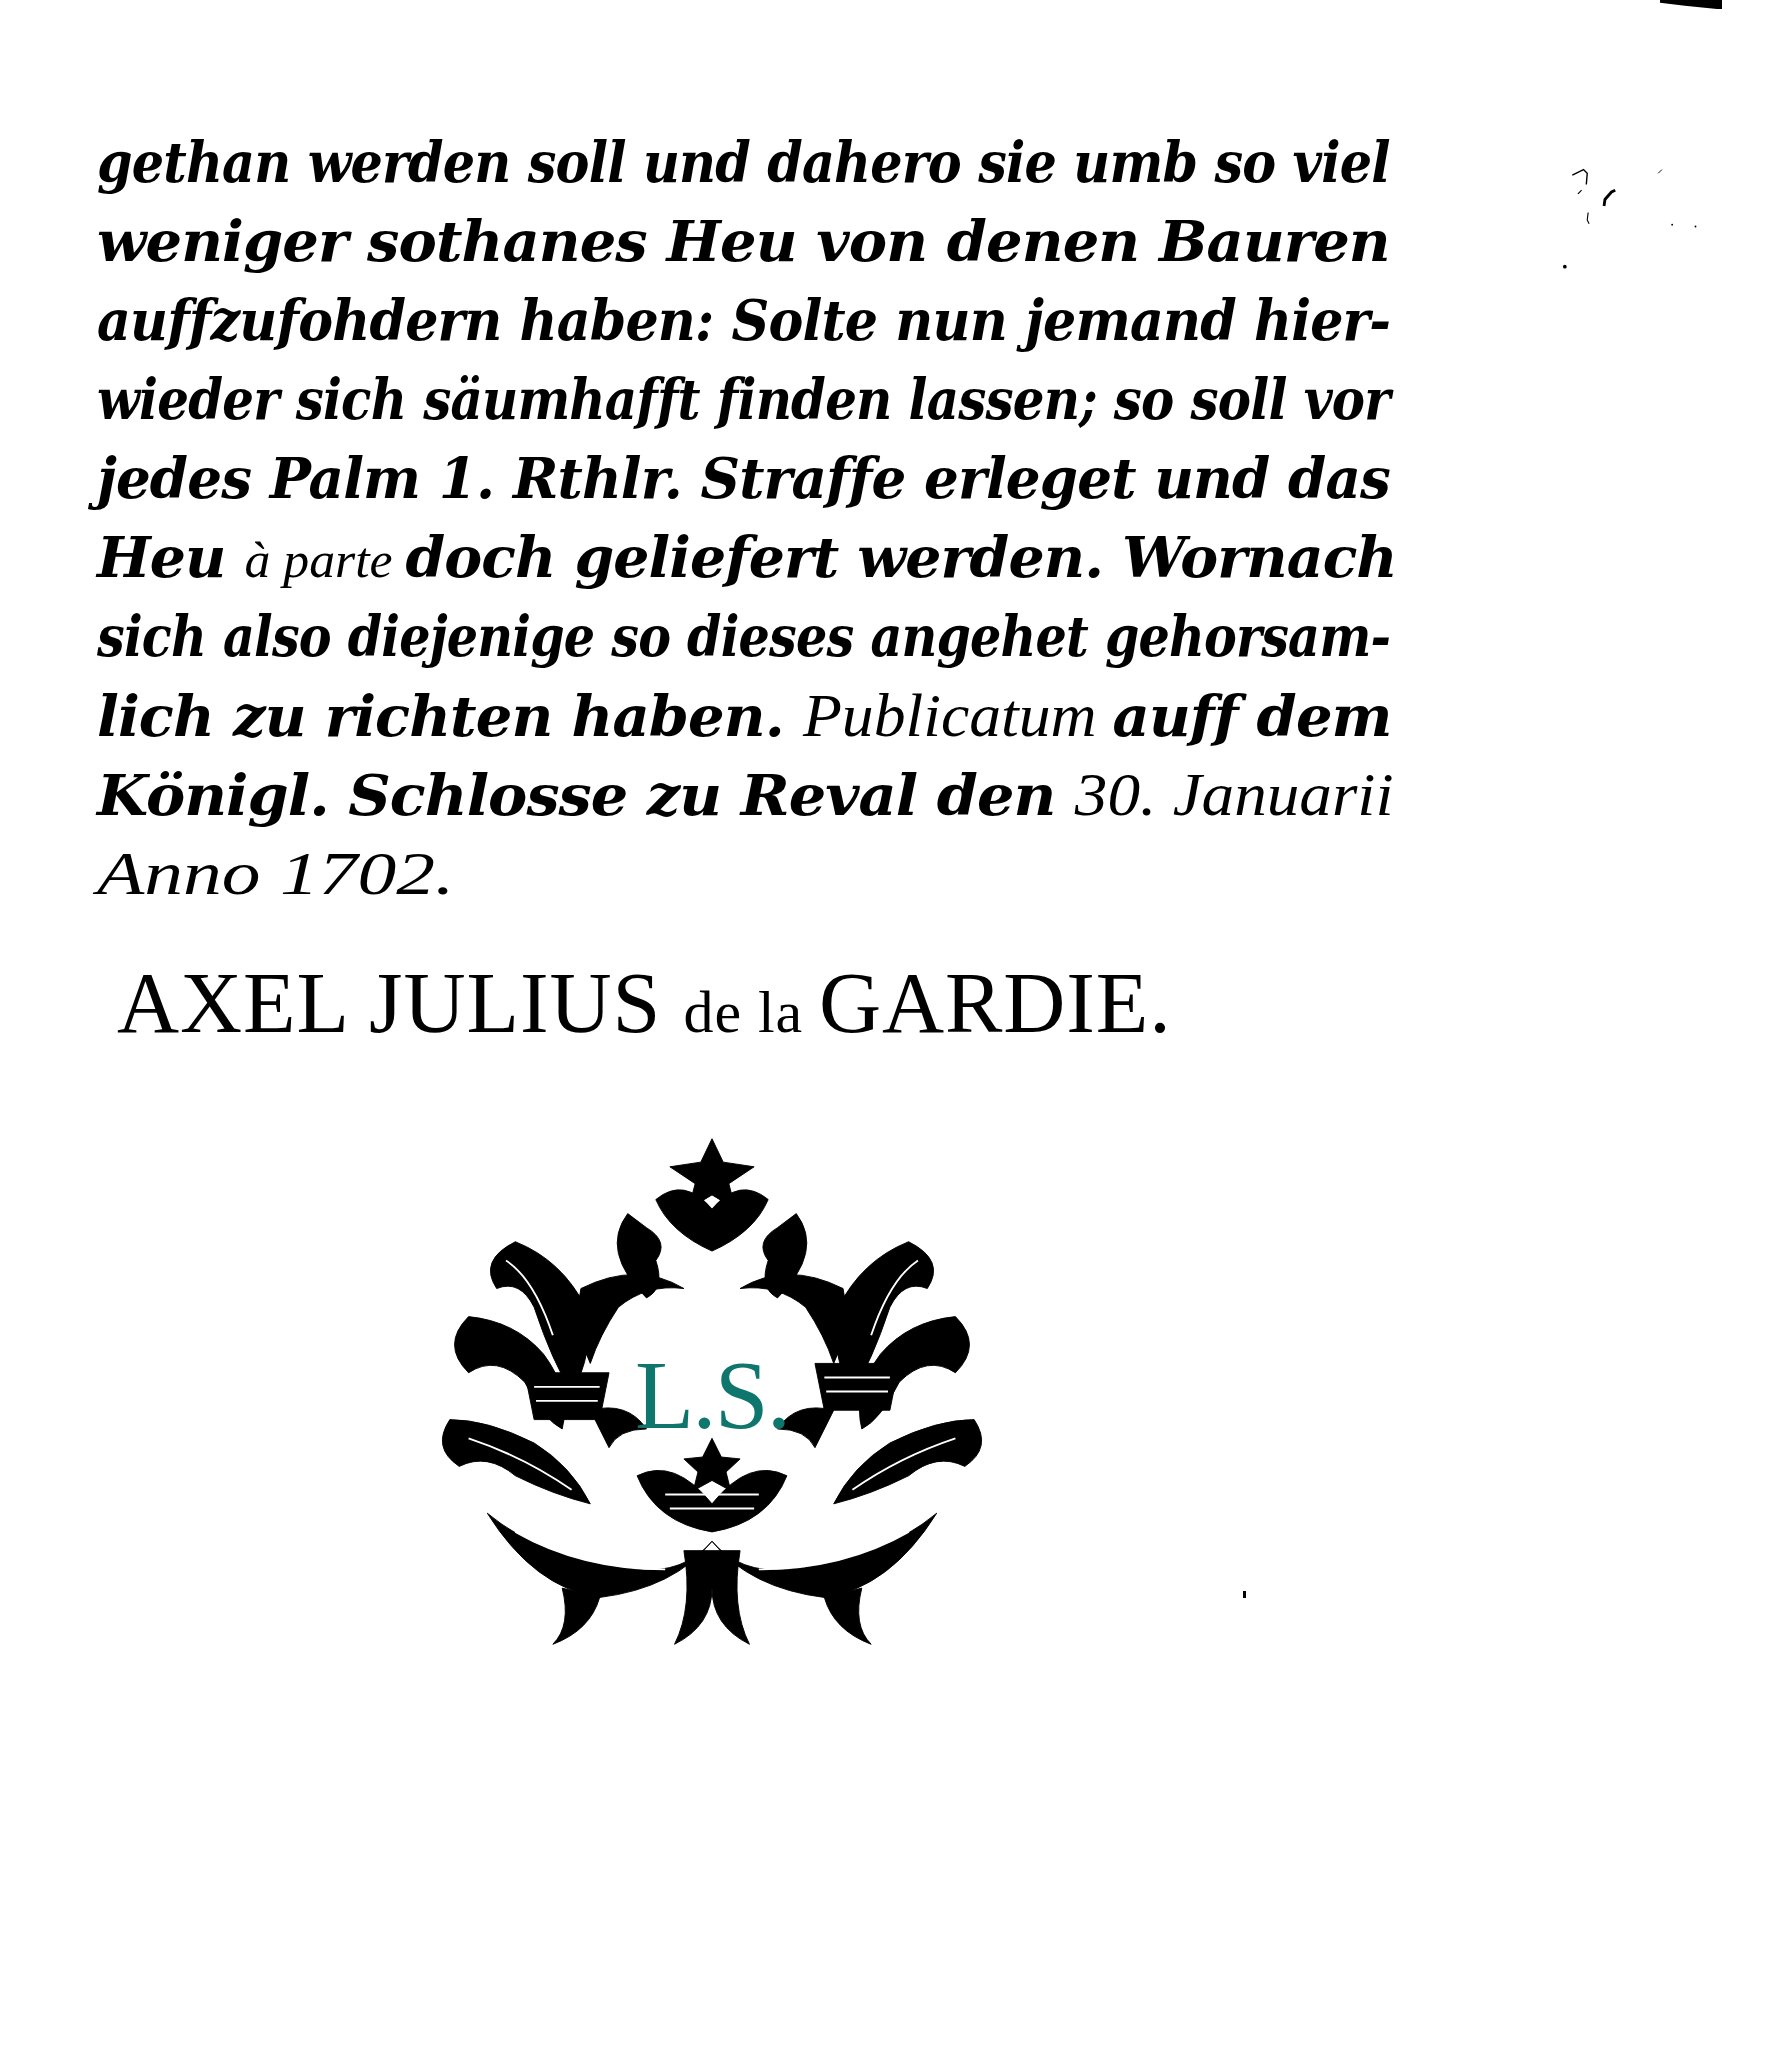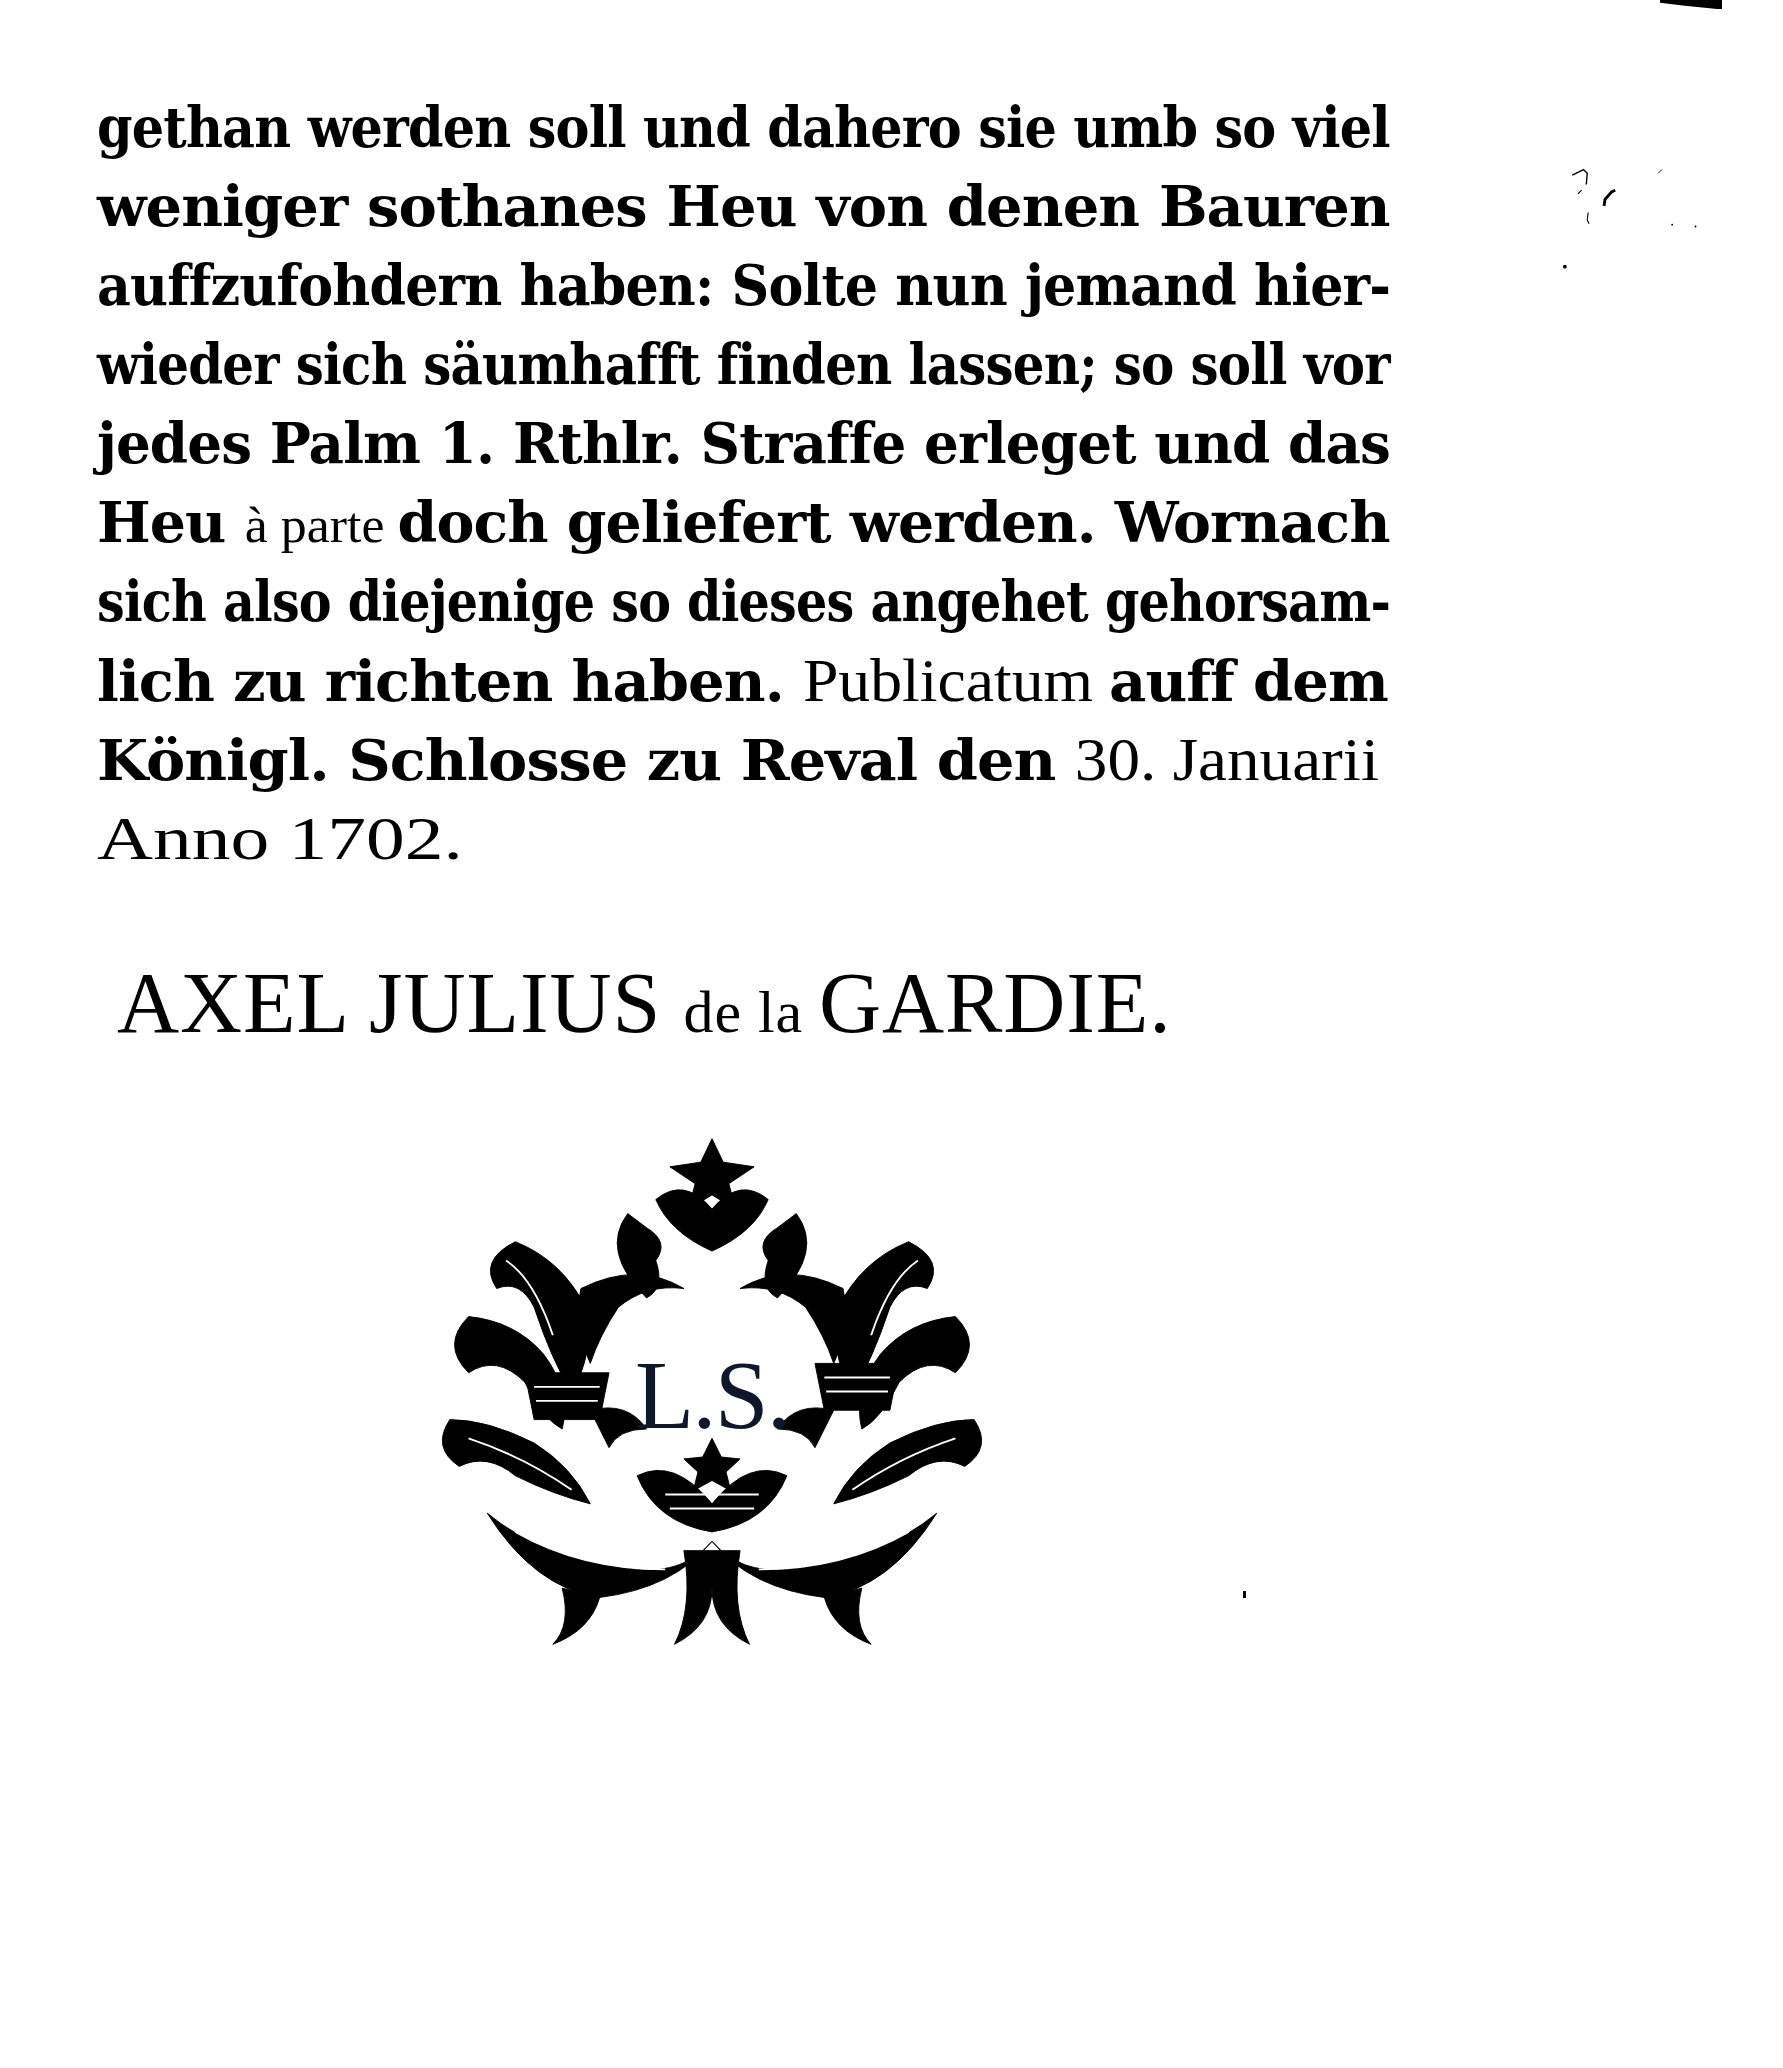--- a/index.html
+++ b/index.html
@@ -2,42 +2,42 @@
 <html style="font-size:15px"><head>
   <meta charset="utf-8">
   <style>
     html, body { margin: 0; padding: 0; background: #ffffff; }
     body { width: 1784px; height: 2069px; position: relative; overflow: hidden; }
     .page { position: absolute; left: 0; top: 0; width: 1784px; height: 2069px; background: #ffffff; }
     .corner-wedge { position: absolute; left: 1660px; top: 0; width: 62px; height: 9.4px; background: #000; clip-path: polygon(0 0, 100% 0, 100% 100%, 40% 60%, 0 30%); }
     .pencil { position: absolute; left: 1546px; top: 164px; width: 159px; height: 112px; }
     .speck { position: absolute; left: 1243px; top: 1591px; width: 2.8px; height: 6.6px; background: #000; }
 
-    .body-text { position: absolute; left: 97px; top: 88px; width: 1302px; }
+    .body-text { position: absolute; left: 97px; top: 123px; width: 1302px; font-style: italic; }
     .line {
       display: block; height: 79px; line-height: 79px; white-space: nowrap;
       font-family: "DejaVu Serif", serif; font-weight: bold; font-size: 56px;
       color: #000; letter-spacing: -0.9px; text-align: justify; text-align-last: justify;
       transform-origin: left center;
     }
     .line.last { text-align-last: left; }
     .latin { font-family: "Liberation Serif", serif; font-weight: normal; font-size: 62px; letter-spacing: 0; }
     .latin-small { font-family: "Liberation Serif", serif; font-weight: normal; font-size: 51px; letter-spacing: 0; }
 
     .signature {
       position: absolute; left: 117px; top: 956px; width: 1218px;
       font-family: "Liberation Serif", serif; font-size: 86px; color: #000;
       white-space: nowrap; line-height: 94px; letter-spacing: 0.9px;
     }
     .signature .small { font-size: 60px; }
 
     .seal { position: absolute; left: 431px; top: 1120px; width: 562px; height: 543px; }
     .seal-label {
       position: absolute; left: 0; top: 220px; width: 100%; text-align: center;
-      font-family: "Liberation Serif", serif; font-size: 97px; color: #0f172a; letter-spacing: -1.9px;
+      font-family: "Liberation Serif", serif; font-size: 97px; color: #0f766e; letter-spacing: -1.9px;
     }
   </style>
 </head>
 <body>
 
 <div class="page">
 
   <div class="corner-wedge"></div>
 
   <svg class="pencil" viewBox="0 0 170 120">

